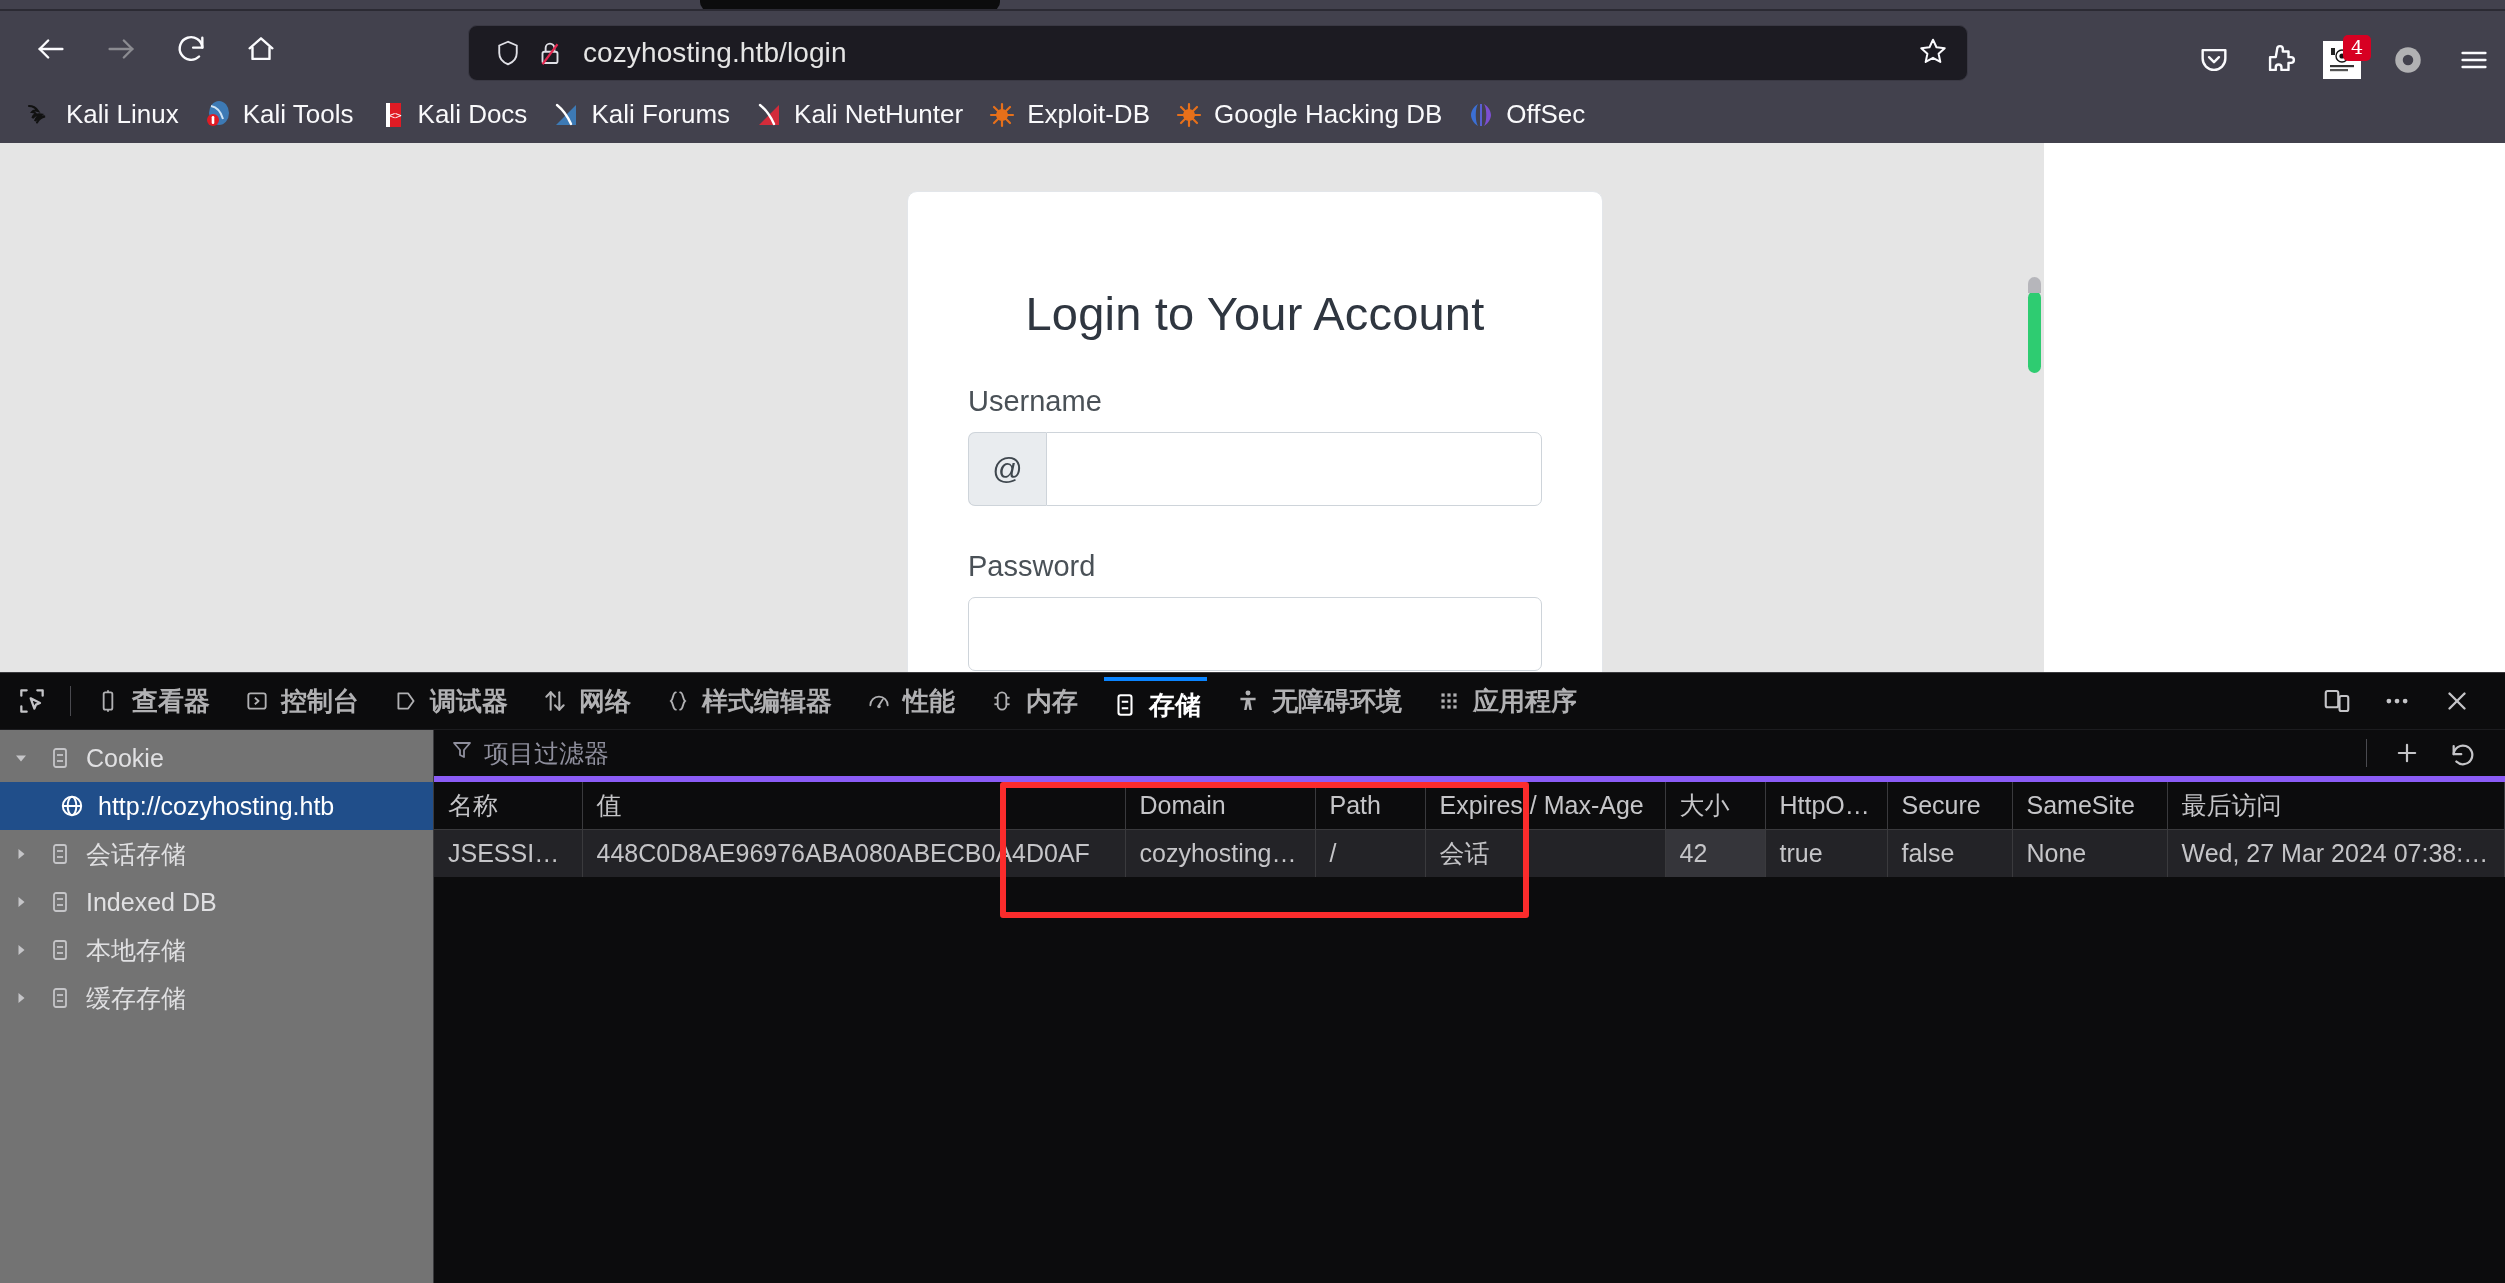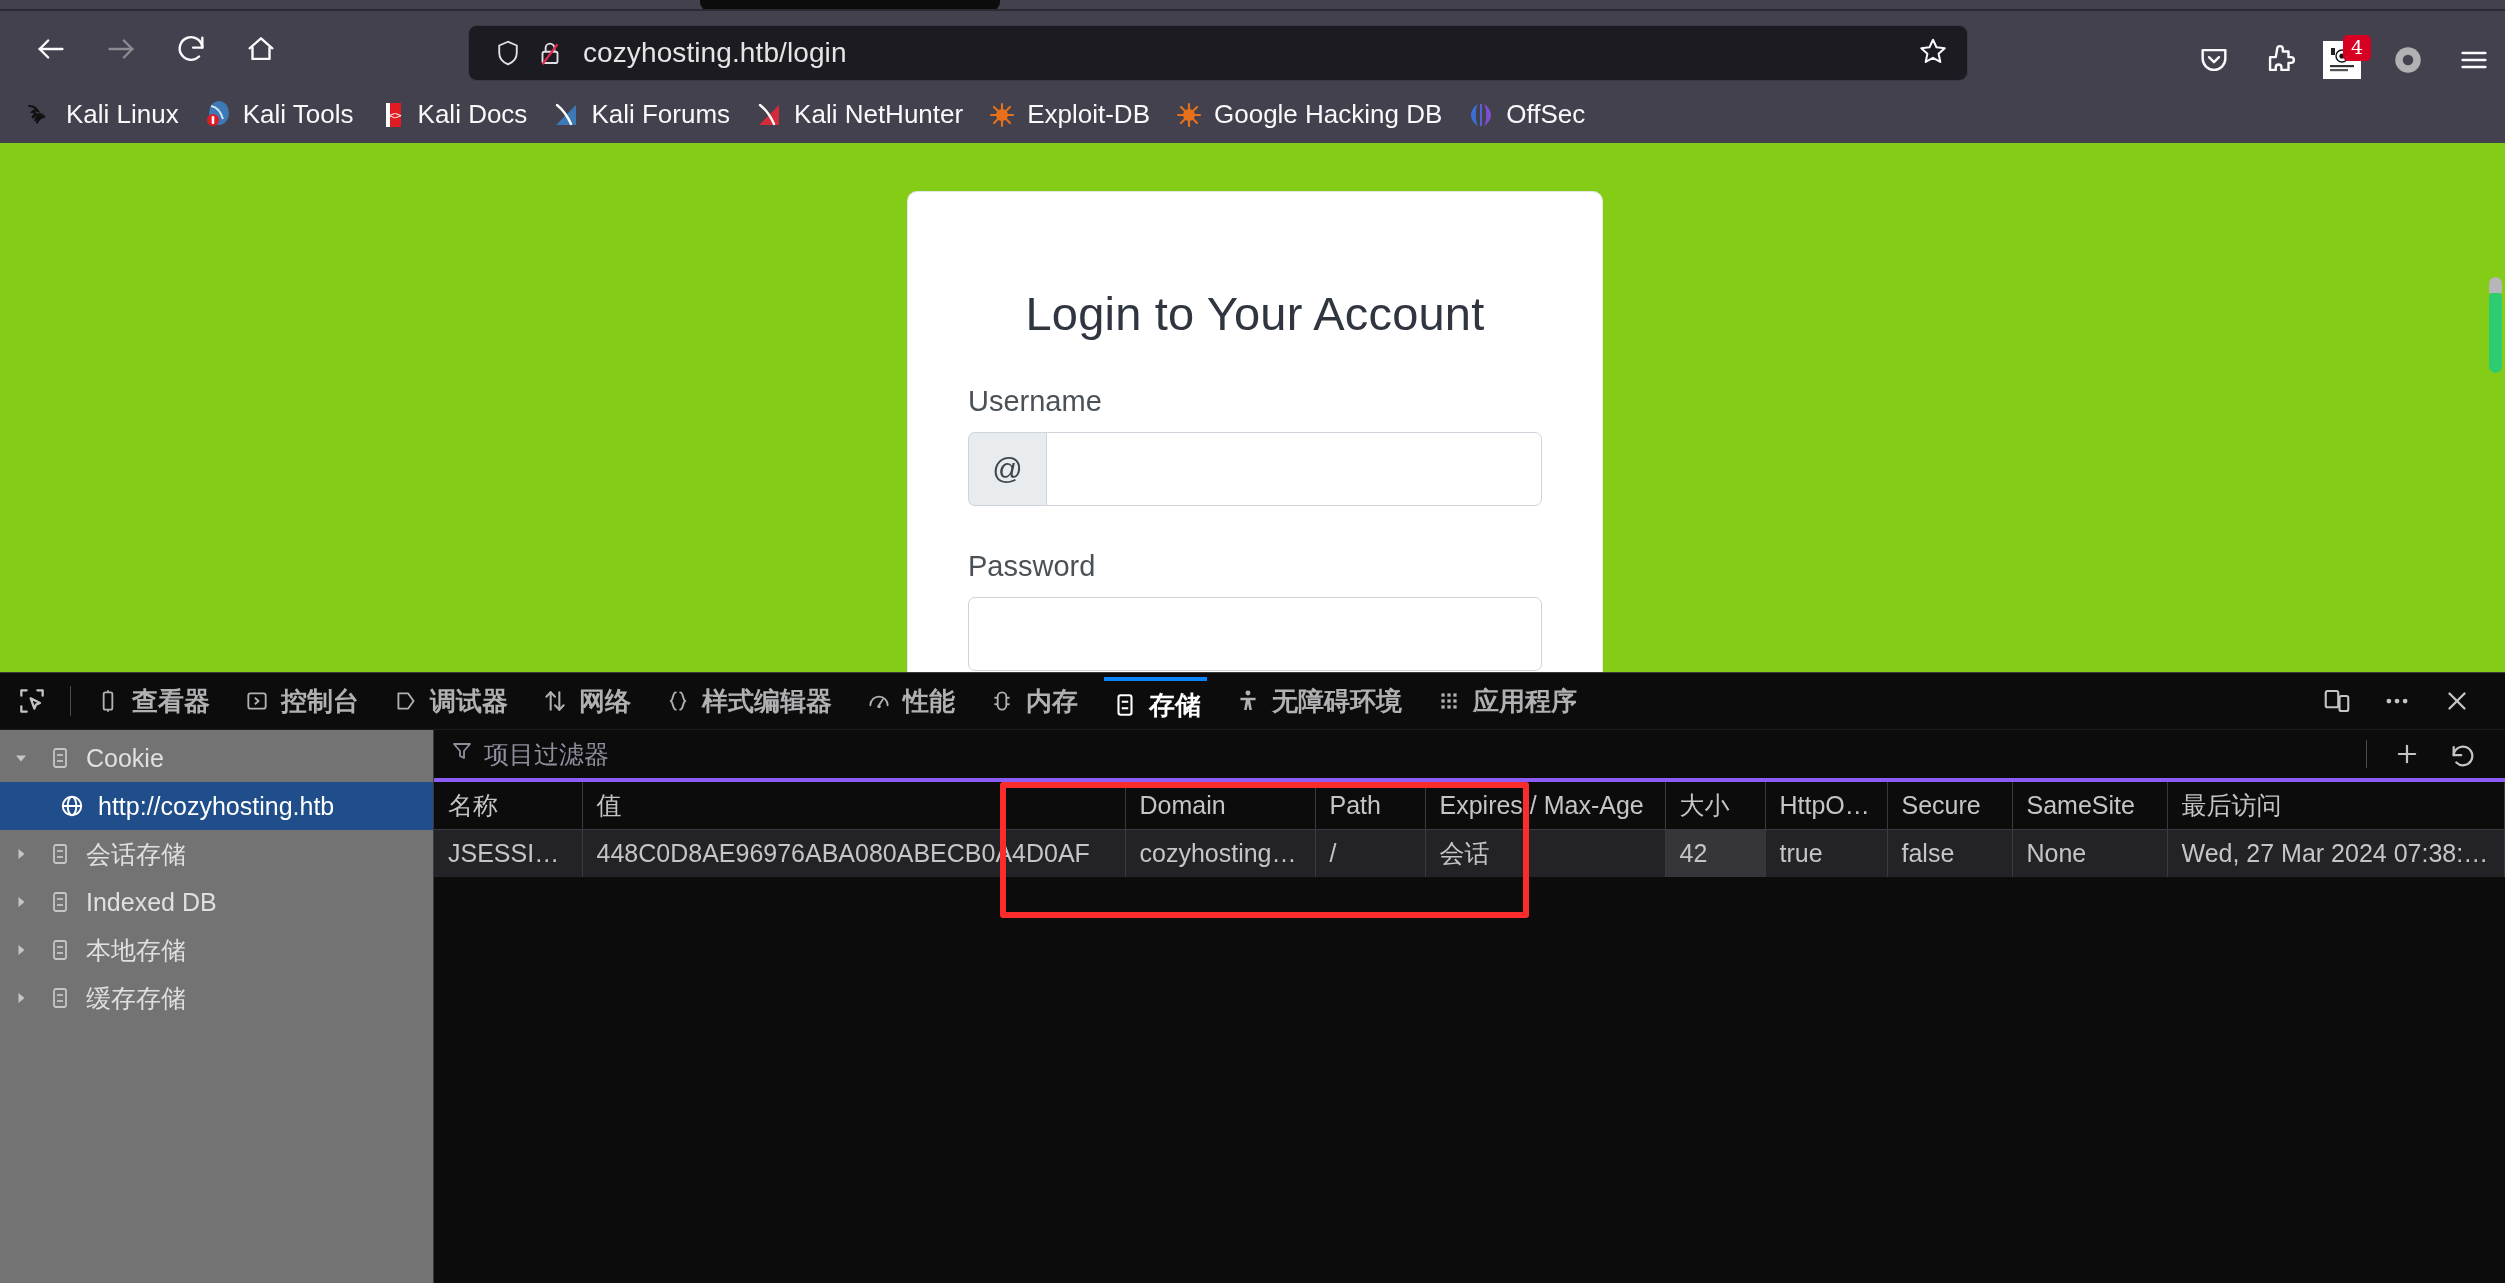--- a/index.html
+++ b/index.html
@@ -80,22 +80,22 @@
   }
   .bm {
     display: flex; align-items: center; gap: 10px;
     padding: 6px 12px; border-radius: 6px;
     color: #f9f9fb; font-size: 26px; white-space: nowrap;
   }
   .bm .bmi { width: 30px; height: 30px; flex: none; display:flex; align-items:center; justify-content:center; }
 
   
   .page {
-    position: absolute; top: 143px; left: 0; width: 2505px; height: 529px;
-    background: #84cc16; overflow: hidden;
+    position: absolute; top: 143px; left: 0; width: 2044px; height: 529px;
+    background: #e5e5e5; overflow: hidden;
   }
   .login-card {
     position: absolute; left: 907px; top: 48px;
     width: 696px; min-height: 520px;
     background: #fff;
     border: 1px solid #e3e6ea;
     border-radius: 10px;
     padding: 56px 60px 0;
   }
   .login-title {
@@ -164,21 +164,21 @@
     font-size: 25px; color: #e0e0e2; padding-left: 8px; gap: 10px;
   }
   .tree-row.child { padding-left: 56px; }
   .tree-row.selected { background: #204e8a; color: #ffffff; }
   .twisty { width: 26px; display: flex; align-items: center; justify-content: center; flex: none; }
   .tree-icon { width: 32px; display:flex; align-items:center; justify-content:center; flex:none; }
 
   .dt-main { flex: 1; display: flex; flex-direction: column; min-width: 0; }
   .filter-bar {
     height: 52px; display: flex; align-items: center;
-    background: #0c0c0d; border-bottom: 4px solid #8b5cf6;
+    background: #0c0c0d; border-bottom: 6px solid #8b5cf6;
     padding-left: 16px; gap: 16px;
   }
   .filter-input { display:flex; align-items:center; gap:10px; color:#8f8f9d; font-size: 25px; }
   .filter-right { margin-left:auto; display:flex; align-items:center; gap: 4px; padding-right: 16px; }
   .filter-right .vsep { width:1px; height:28px; background:#4a4a4f; margin-right:10px; }
   .filter-right .ic { width: 52px; height: 44px; display:flex; align-items:center; justify-content:center; }
 
   .table-wrap { flex: 1; overflow: hidden; position: relative; }
   table.cookies { width: 100%; border-collapse: collapse; table-layout: fixed; }
   table.cookies th {

